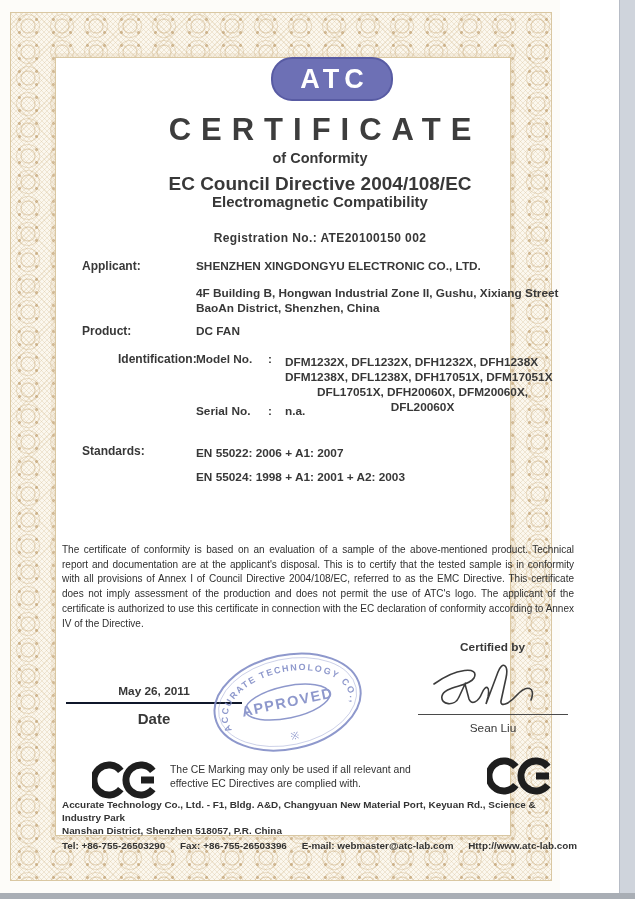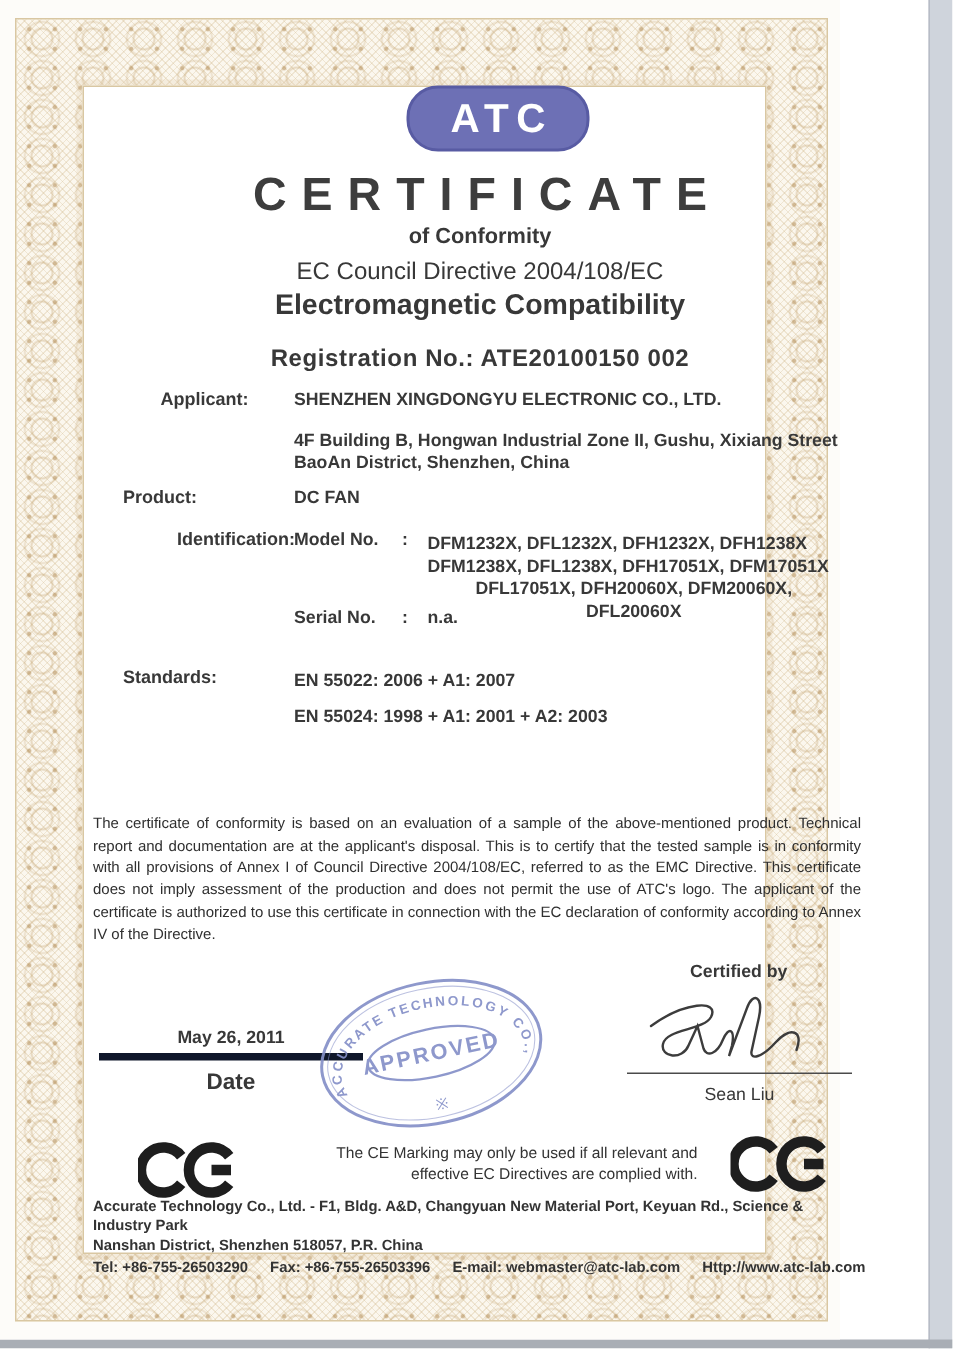--- a/index.html
+++ b/index.html
@@ -36,50 +36,50 @@
   .logo{
     position:absolute;left:271px;top:57px;width:118px;height:40px;
     border-radius:21px;display:flex;align-items:center;justify-content:center;
     border:2px solid #585ba3;
   }
   .logo span{color:#fff;font-weight:700;font-size:27px;letter-spacing:5px;text-indent:5px;}
 
   .centered{position:absolute;left:60px;width:520px;text-align:center;}
   .cert-title{top:112px;font-size:31px;font-weight:700;letter-spacing:10px;text-indent:10px;color:#3d3d3d;}
   .cert-sub{top:150px;font-size:14.5px;font-weight:700;}
-  .dir1{top:173px;font-size:16px;font-weight:400;}
-  .dir2{top:193px;font-size:19px;font-weight:700;}
-  .regno{top:231px;font-size:16px;font-weight:700;letter-spacing:.4px;}
+  .dir1{top:173px;font-size:19px;font-weight:700;}
+  .dir2{top:193px;font-size:15px;font-weight:700;}
+  .regno{top:231px;font-size:12px;font-weight:700;letter-spacing:.4px;}
 
   .lbl{position:absolute;left:82px;font-size:12px;font-weight:700;}
   .val{position:absolute;left:196px;font-size:11.8px;font-weight:700;line-height:15px;}
   .colon{position:absolute;left:268px;font-size:11.8px;font-weight:700;}
   .ident-val{left:285px;text-align:center;}
 
   .bodytext{
     position:absolute;left:62px;top:543px;width:512px;
     font-size:10px;line-height:14.7px;color:#2f2f2f;text-align:justify;font-weight:400;
   }
 
   .certified{position:absolute;left:420px;top:640px;width:145px;text-align:center;font-size:11.8px;font-weight:700;}
   .sig-block{position:absolute;left:418px;top:658px;width:150px;text-align:center;}
   .sig-line{border-bottom:1px solid #4a4a4a;padding-bottom:2px;}
   .signer{font-size:11.8px;font-weight:400;padding-top:6px;}
 
   .date-block{position:absolute;left:66px;top:684px;width:176px;text-align:center;}
-  .date-val{font-size:11.8px;font-weight:700;padding-bottom:4px;border-bottom:5px solid #0f172a;}
+  .date-val{font-size:11.8px;font-weight:700;padding-bottom:4px;border-bottom:2px solid #0f172a;}
   .date-lbl{font-size:15px;font-weight:700;padding-top:6px;}
 
   .stamp{position:absolute;left:208px;top:646px;transform:rotate(-12deg);opacity:.92;}
 
   .ce{position:absolute;}
   .ce-left{left:92px;top:759px;}
   .ce-right{left:487px;top:755px;}
 
-  .ce-note{position:absolute;left:170px;top:763px;width:295px;text-align:right;font-size:10.4px;line-height:14px;color:#333;}
+  .ce-note{position:absolute;left:170px;top:763px;width:295px;text-align:left;font-size:10.4px;line-height:14px;color:#333;}
 
   .footer{position:absolute;left:62px;top:798px;width:515px;font-size:9.9px;font-weight:700;color:#333;line-height:13px;}
   .footer .l3{display:flex;justify-content:space-between;margin-top:2px;}
 </style>
 </head>
 <body>
 
 <div class="scan-right"></div>
 <div class="scan-bottom"></div>
 
@@ -91,21 +91,21 @@
     <div class="logo" style="background:#6d70b5;">
       <span>ATC</span>
     </div>
 
     <div class="centered cert-title">CERTIFICATE</div>
     <div class="centered cert-sub">of Conformity</div>
     <div class="centered dir1">EC Council Directive 2004/108/EC</div>
     <div class="centered dir2">Electromagnetic Compatibility</div>
     <div class="centered regno">Registration No.: ATE20100150 002</div>
 
-    <div class="lbl" style="top:259px;margin-left:25px;">Applicant:</div>
+    <div class="lbl" style="top:259px;">Applicant:</div>
     <div class="val" style="top:259px;">SHENZHEN XINGDONGYU ELECTRONIC CO., LTD.</div>
     <div class="val" style="top:286px;">4F Building B, Hongwan Industrial Zone II, Gushu, Xixiang Street</div>
     <div class="val" style="top:301px;">BaoAn District, Shenzhen, China</div>
 
     <div class="lbl" style="top:324px;">Product:</div>
     <div class="val" style="top:324px;">DC FAN</div>
 
     <div class="lbl" style="top:352px;padding-left:36px;">Identification:</div>
     <div class="val" style="top:352px;">Model No.</div>
     <div class="colon" style="top:352px;">:</div>

